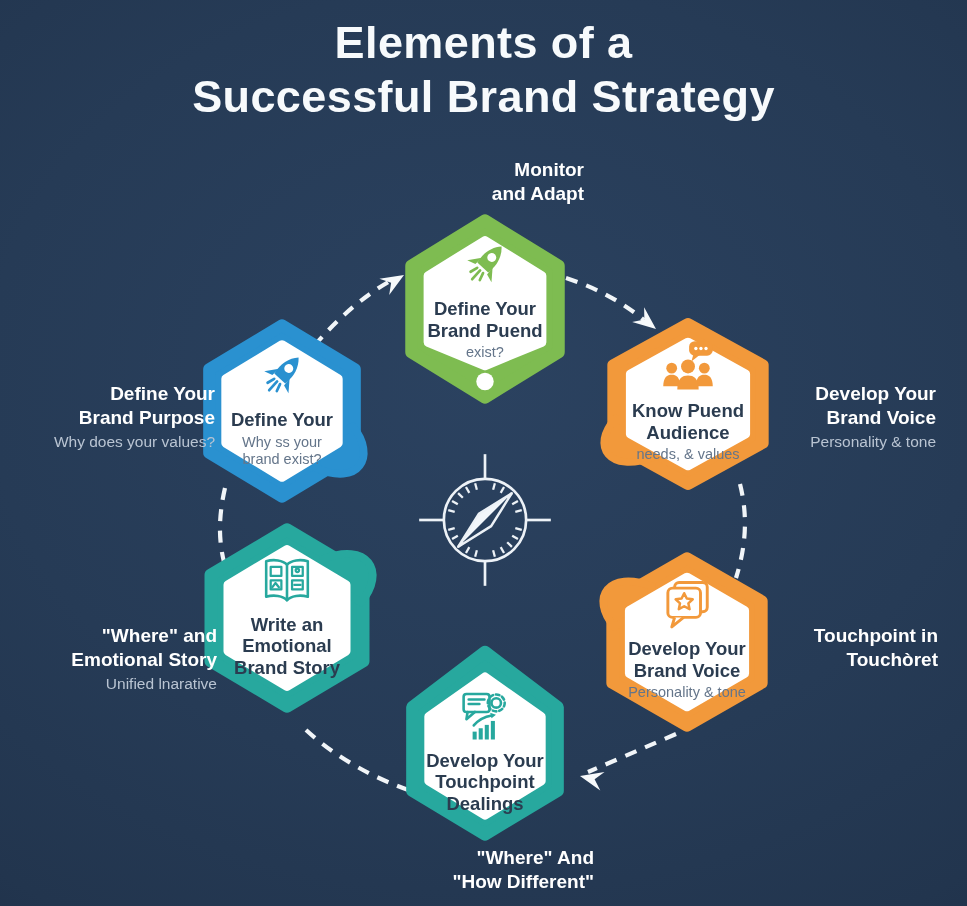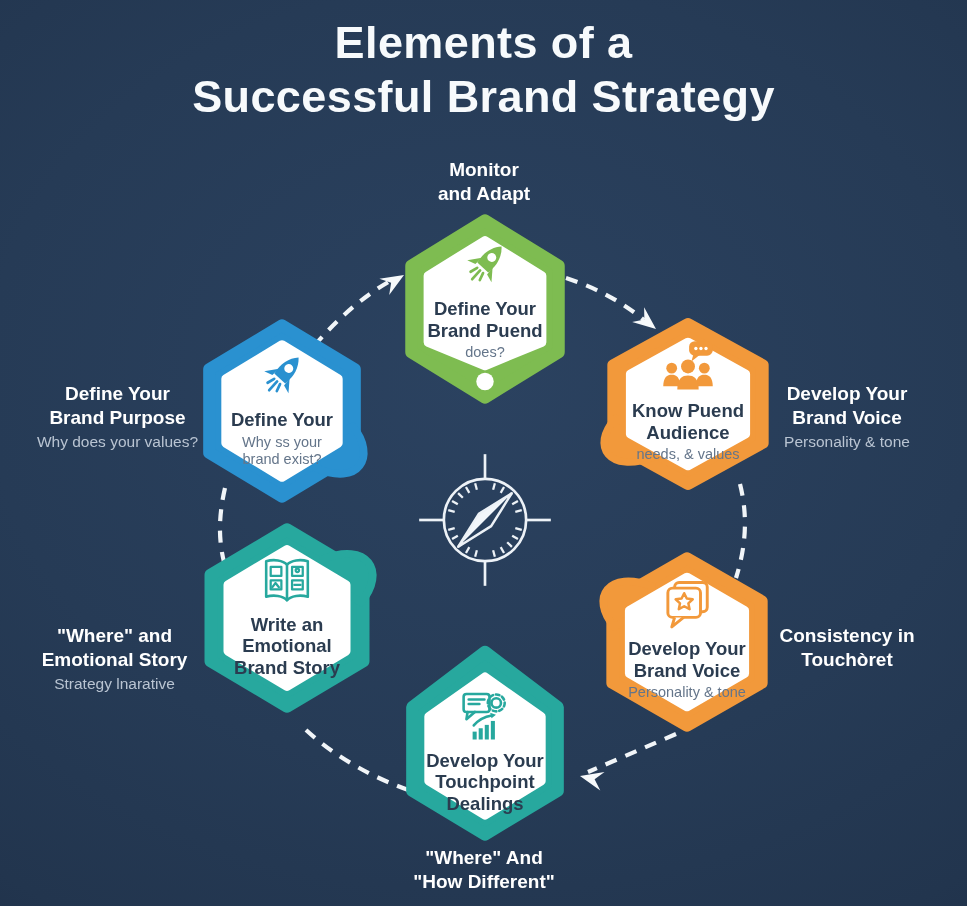--- a/index.html
+++ b/index.html
@@ -32,21 +32,21 @@
   .node-sub{color:#64758a;font-size:14.5px;line-height:1.22;white-space:pre-line;}
   .n-green{left:398px;top:211px;width:174px;height:196px;}
   .n-green .node-content{padding-bottom:48px;}
   .n-orange-top{left:600px;top:315px;width:176px;height:178px;}
   .n-orange-bottom{left:599px;top:549px;width:176px;height:186px;}
   .n-teal-left{left:197px;top:520px;width:180px;height:196px;}
   .n-teal-bottom{left:399px;top:652px;width:172px;height:190px;}
   .n-teal-bottom .node-content{padding-top:44px;}
   .n-blue{left:196px;top:316px;width:172px;height:190px;}
   
-  .olabel{position:absolute;text-align:center;color:#ffffff;}
+  .olabel{position:absolute;text-align:right;color:#ffffff;}
   .olabel-title{font-weight:bold;font-size:19px;line-height:1.26;white-space:pre-line;}
   .olabel-sub{color:#b9c4d2;font-size:15.5px;line-height:1.25;white-space:pre-line;margin-top:2px;}
   .ol-top{left:384px;top:158px;width:200px;}
   .ol-right-top{left:758px;top:382px;width:178px;}
   .ol-right-bottom{left:756px;top:624px;width:182px;}
   .ol-bottom{left:374px;top:846px;width:220px;}
   .ol-left-bottom{left:12px;top:624px;width:205px;}
   .ol-left-top{left:20px;top:382px;width:195px;}
   
   .arrows{position:absolute;inset:0;width:100%;height:100%;pointer-events:none;}
@@ -124,21 +124,21 @@
           <path fill="currentColor" d="M24 2 C30 8 32.5 17 30.5 27 L17.5 27 C15.5 17 18 8 24 2 Z"></path>
           <circle cx="24" cy="15" r="4" fill="#ffffff"></circle>
           <path fill="currentColor" d="M17.6 21 L9.5 31.5 L17 29 Z"></path>
           <path fill="currentColor" d="M30.4 21 L38.5 31.5 L31 29 Z"></path>
           <path stroke="currentColor" stroke-width="2.4" stroke-linecap="round" d="M20.5 30.5 L18.5 37 M24 30.5 L24 41 M27.5 30.5 L29.5 37"></path>
         </g>
           </svg>
       </div>
       <div class="node-title">Define Your
 Brand Puend</div>
-      <div class="node-sub">does?</div>
+      <div class="node-sub">exist?</div>
     </div>
   </div>
 
   <div class="node n-orange-top" style="--c: #f2993b;">
     <svg class="hexsvg" viewBox="0 0 180 200" preserveAspectRatio="none">
       <path class="hex-outer" d="M90 10 L166 56 L166 144 L90 190 L14 144 L14 56 Z"></path>
       <path class="hex-tail" d="M54 160 C10 178 -10 148 16 116 L54 140 Z"></path>
       <path class="hex-inner" d="M90 30 L149 66 L149 134 L90 170 L31 134 L31 66 Z"></path>
     </svg>
     <div class="node-content">
@@ -268,31 +268,31 @@
   <div class="olabel ol-top">
     <div class="olabel-title">Monitor
 and Adapt</div>
   </div>
   <div class="olabel ol-right-top">
     <div class="olabel-title">Develop Your
 Brand Voice</div>
     <div class="olabel-sub">Personality &amp; tone</div>
   </div>
   <div class="olabel ol-right-bottom">
-    <div class="olabel-title">Consistency in
+    <div class="olabel-title">Touchpoint in
 Touchòret</div>
   </div>
   <div class="olabel ol-bottom">
     <div class="olabel-title">"Where" And
 "How Different"</div>
   </div>
   <div class="olabel ol-left-bottom">
     <div class="olabel-title">"Where" and
 Emotional Story</div>
-    <div class="olabel-sub">Strategy lnarative</div>
+    <div class="olabel-sub">Unified lnarative</div>
   </div>
   <div class="olabel ol-left-top">
     <div class="olabel-title">Define Your
 Brand Purpose</div>
     <div class="olabel-sub">Why does your values?</div>
   </div>
 
 </div>
 
 </body></html>

